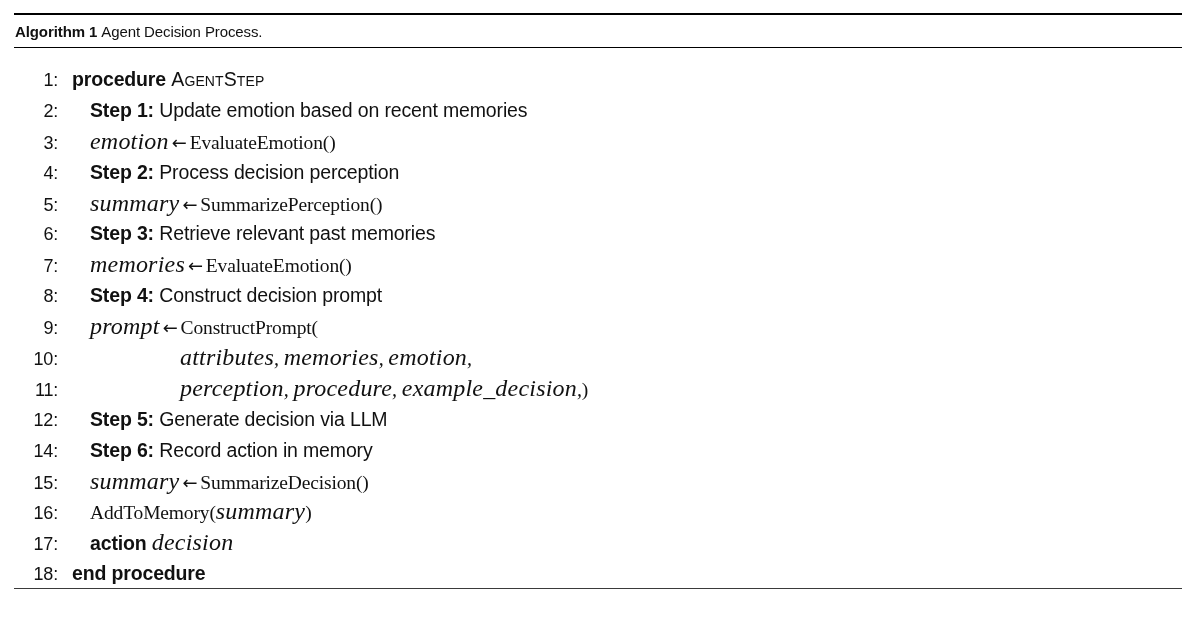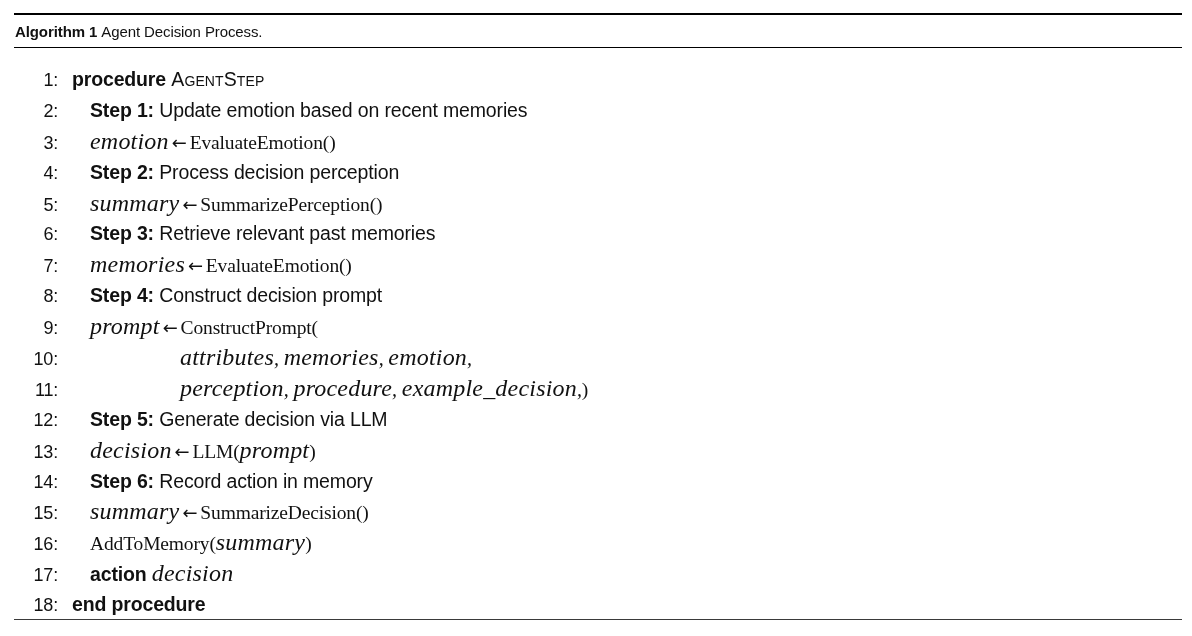--- a/index.html
+++ b/index.html
@@ -175,24 +175,20 @@
     <div class="line">
       <span class="lineno">11:</span>
       <span class="content ind2"><span class="var">perception</span><span class="punc">,&nbsp;</span><span class="var">procedure</span><span class="punc">,&nbsp;</span><span class="var">example_decision</span><span class="punc">,</span><span class="fn">)</span></span>
     </div>
 
     <div class="line">
       <span class="lineno">12:</span>
       <span class="content ind1"><span class="kw">Step 5:</span> <span>Generate decision via LLM</span></span>
     </div>
 
-    <div class="line">
-      <span class="lineno">13:</span>
-      <span class="content ind1"><span class="var">decision</span><span class="arrow">←</span><span class="fn">LLM(</span><span class="var">prompt</span><span class="fn">)</span></span>
-    </div>
 
     <div class="line">
       <span class="lineno">14:</span>
       <span class="content ind1"><span class="kw">Step 6:</span> <span>Record action in memory</span></span>
     </div>
 
     <div class="line">
       <span class="lineno">15:</span>
       <span class="content ind1"><span class="var">summary</span><span class="arrow">←</span><span class="fn">SummarizeDecision()</span></span>
     </div>

